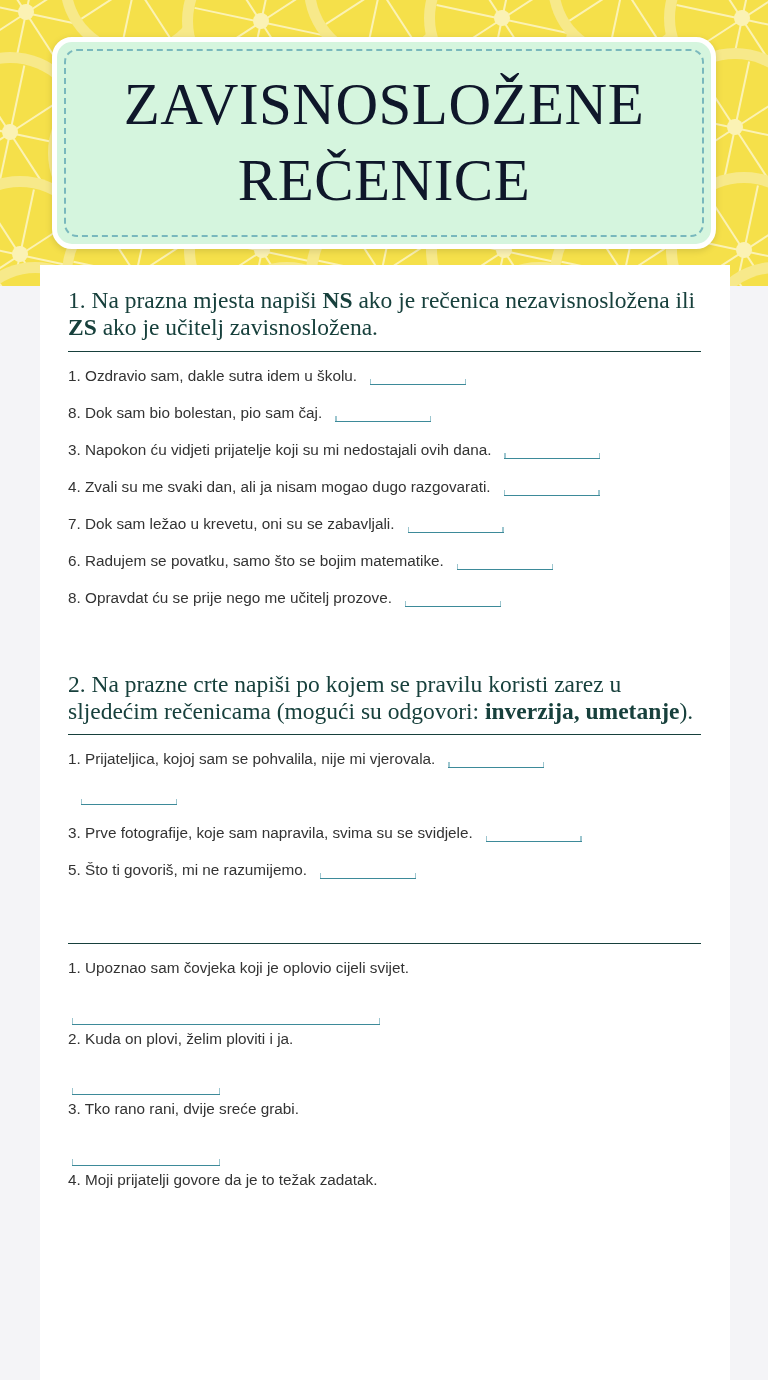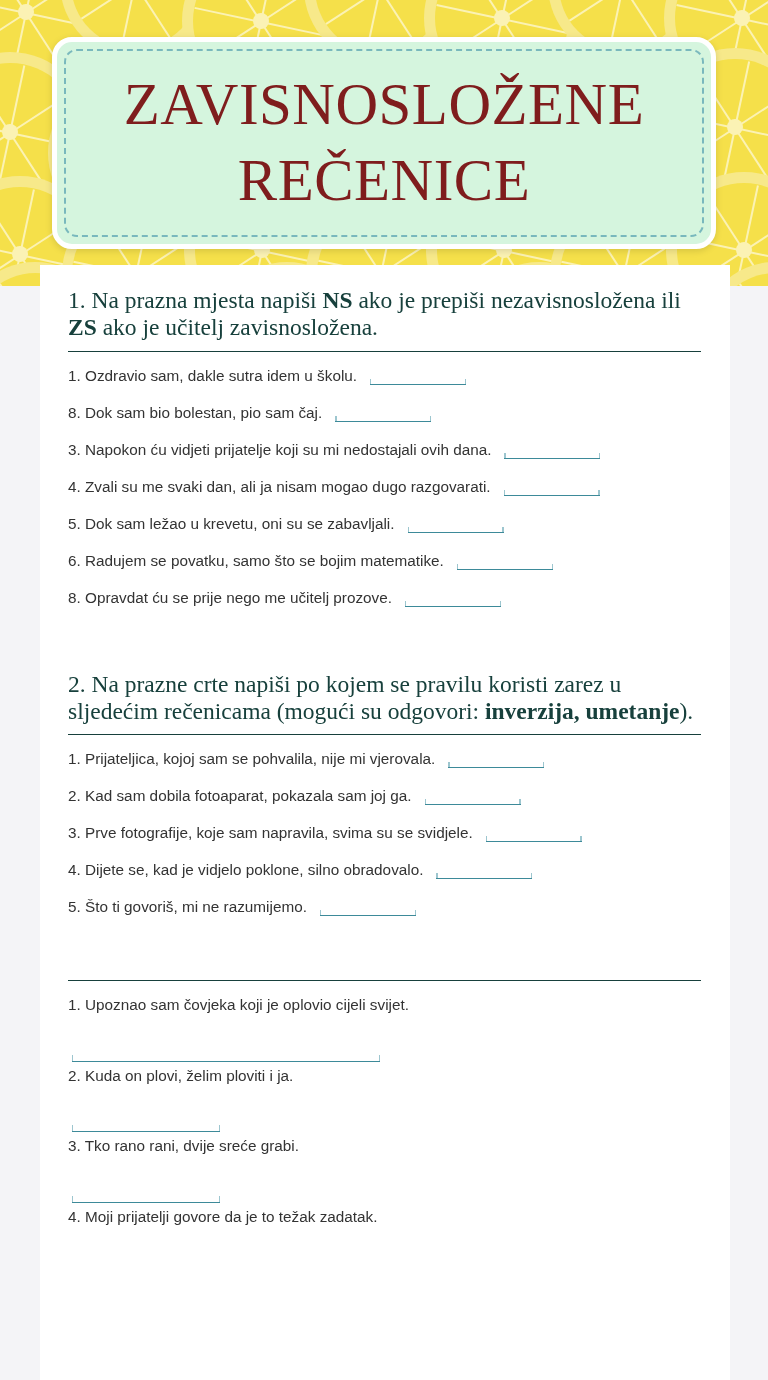--- a/index.html
+++ b/index.html
@@ -72,21 +72,21 @@
   .title-card .dashed {
     position: absolute;
     left: 7px; top: 7px; right: 7px; bottom: 7px;
     border: 2px dashed #79b8bd;
     border-radius: 13px;
     pointer-events: none;
   }
   .title-text {
     position: relative;
     font-family: "Liberation Serif", serif;
-    color: #7f1d1d;
+    color: #0f172a;
     font-size: 59px;
     line-height: 1.28;
     text-align: center;
     letter-spacing: 0.5px;
     padding: 0 22px;
   }
 
   
   .sheet {
     position: absolute;
@@ -482,69 +482,64 @@
 
   <div class="title-card">
     <div class="dashed"></div>
     <div class="title-text">ZAVISNOSLOŽENE REČENICE</div>
   </div>
 </div>
 
 <div class="sheet">
   <div id="sections-root">
       <div class="section">
-        <h2 class="section-heading"><span>1. Na prazna mjesta napiši </span><b>NS</b><span> ako je prepiši nezavisnosložena ili </span><b>ZS</b><span> ako je učitelj zavisnosložena.</span></h2>
+        <h2 class="section-heading"><span>1. Na prazna mjesta napiši </span><b>NS</b><span> ako je rečenica nezavisnosložena ili </span><b>ZS</b><span> ako je učitelj zavisnosložena.</span></h2>
         <hr class="rule">
         <div class="item">
           <span class="item-text">1. Ozdravio sam, dakle sutra idem u školu.</span>
           <span class="blank w-short" tabindex="0"></span>
         </div>
         <div class="item">
           <span class="item-text">8. Dok sam bio bolestan, pio sam čaj.</span>
           <span class="blank w-short" tabindex="0"></span>
         </div>
         <div class="item">
           <span class="item-text">3. Napokon ću vidjeti prijatelje koji su mi nedostajali ovih dana.</span>
           <span class="blank w-short" tabindex="0"></span>
         </div>
         <div class="item">
           <span class="item-text">4. Zvali su me svaki dan, ali ja nisam mogao dugo razgovarati.</span>
           <span class="blank w-short" tabindex="0"></span>
         </div>
         <div class="item">
-          <span class="item-text">5. Dok sam ležao u krevetu, oni su se zabavljali.</span>
+          <span class="item-text">7. Dok sam ležao u krevetu, oni su se zabavljali.</span>
           <span class="blank w-short" tabindex="0"></span>
         </div>
         <div class="item">
           <span class="item-text">6. Radujem se povatku, samo što se bojim matematike.</span>
           <span class="blank w-short" tabindex="0"></span>
         </div>
         <div class="item">
           <span class="item-text">8. Opravdat ću se prije nego me učitelj prozove.</span>
           <span class="blank w-short" tabindex="0"></span>
         </div>
       </div>
       <div class="spacer-lg"></div>
       <div class="section">
         <h2 class="section-heading"><span>2. Na prazne crte napiši po kojem se pravilu koristi zarez u sljedećim rečenicama (mogući su odgovori: </span><b>inverzija, umetanje</b><span>).</span></h2>
         <hr class="rule">
         <div class="item">
           <span class="item-text">1. Prijateljica, kojoj sam se pohvalila, nije mi vjerovala.</span>
           <span class="blank w-short" tabindex="0"></span>
         </div>
         <div class="item">
-          <span class="item-text">2. Kad sam dobila fotoaparat, pokazala sam joj ga.</span>
           <span class="blank w-short" tabindex="0"></span>
         </div>
         <div class="item">
           <span class="item-text">3. Prve fotografije, koje sam napravila, svima su se svidjele.</span>
-          <span class="blank w-short" tabindex="0"></span>
-        </div>
-        <div class="item">
-          <span class="item-text">4. Dijete se, kad je vidjelo poklone, silno obradovalo.</span>
           <span class="blank w-short" tabindex="0"></span>
         </div>
         <div class="item">
           <span class="item-text">5. Što ti govoriš, mi ne razumijemo.</span>
           <span class="blank w-short" tabindex="0"></span>
         </div>
       </div>
       <div class="spacer-lg"></div>
       <div class="section">
         <hr class="rule">

